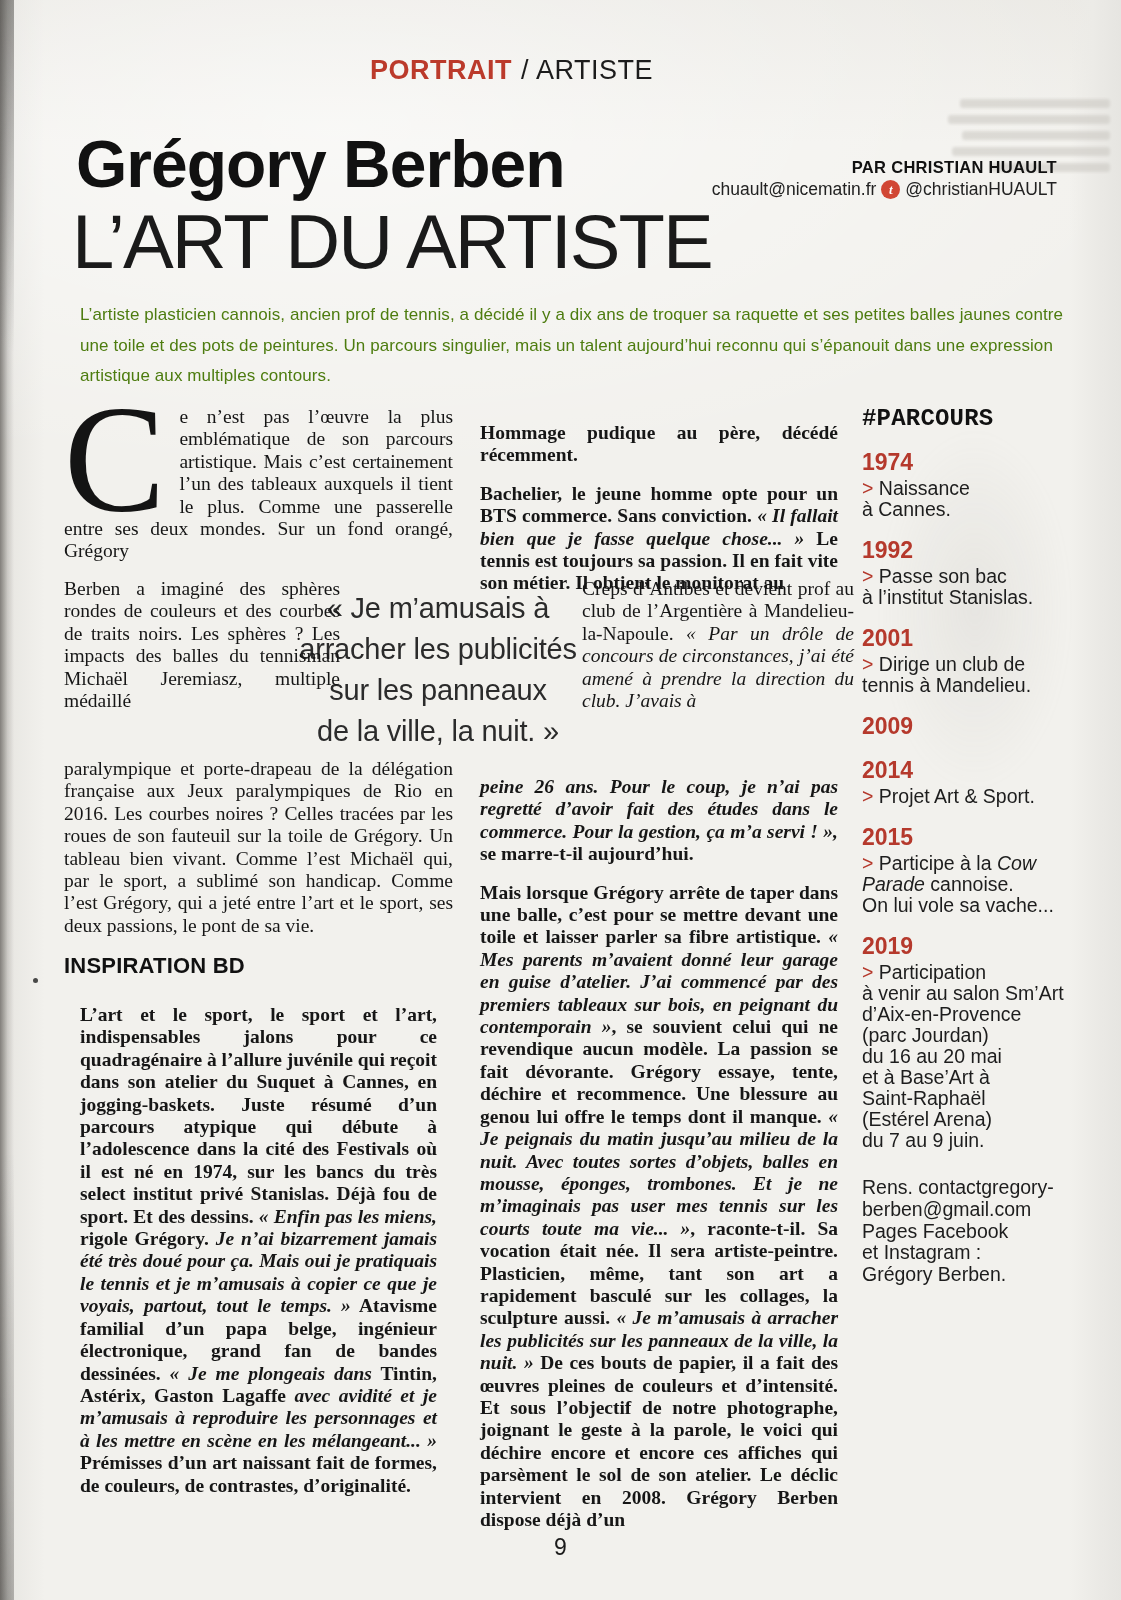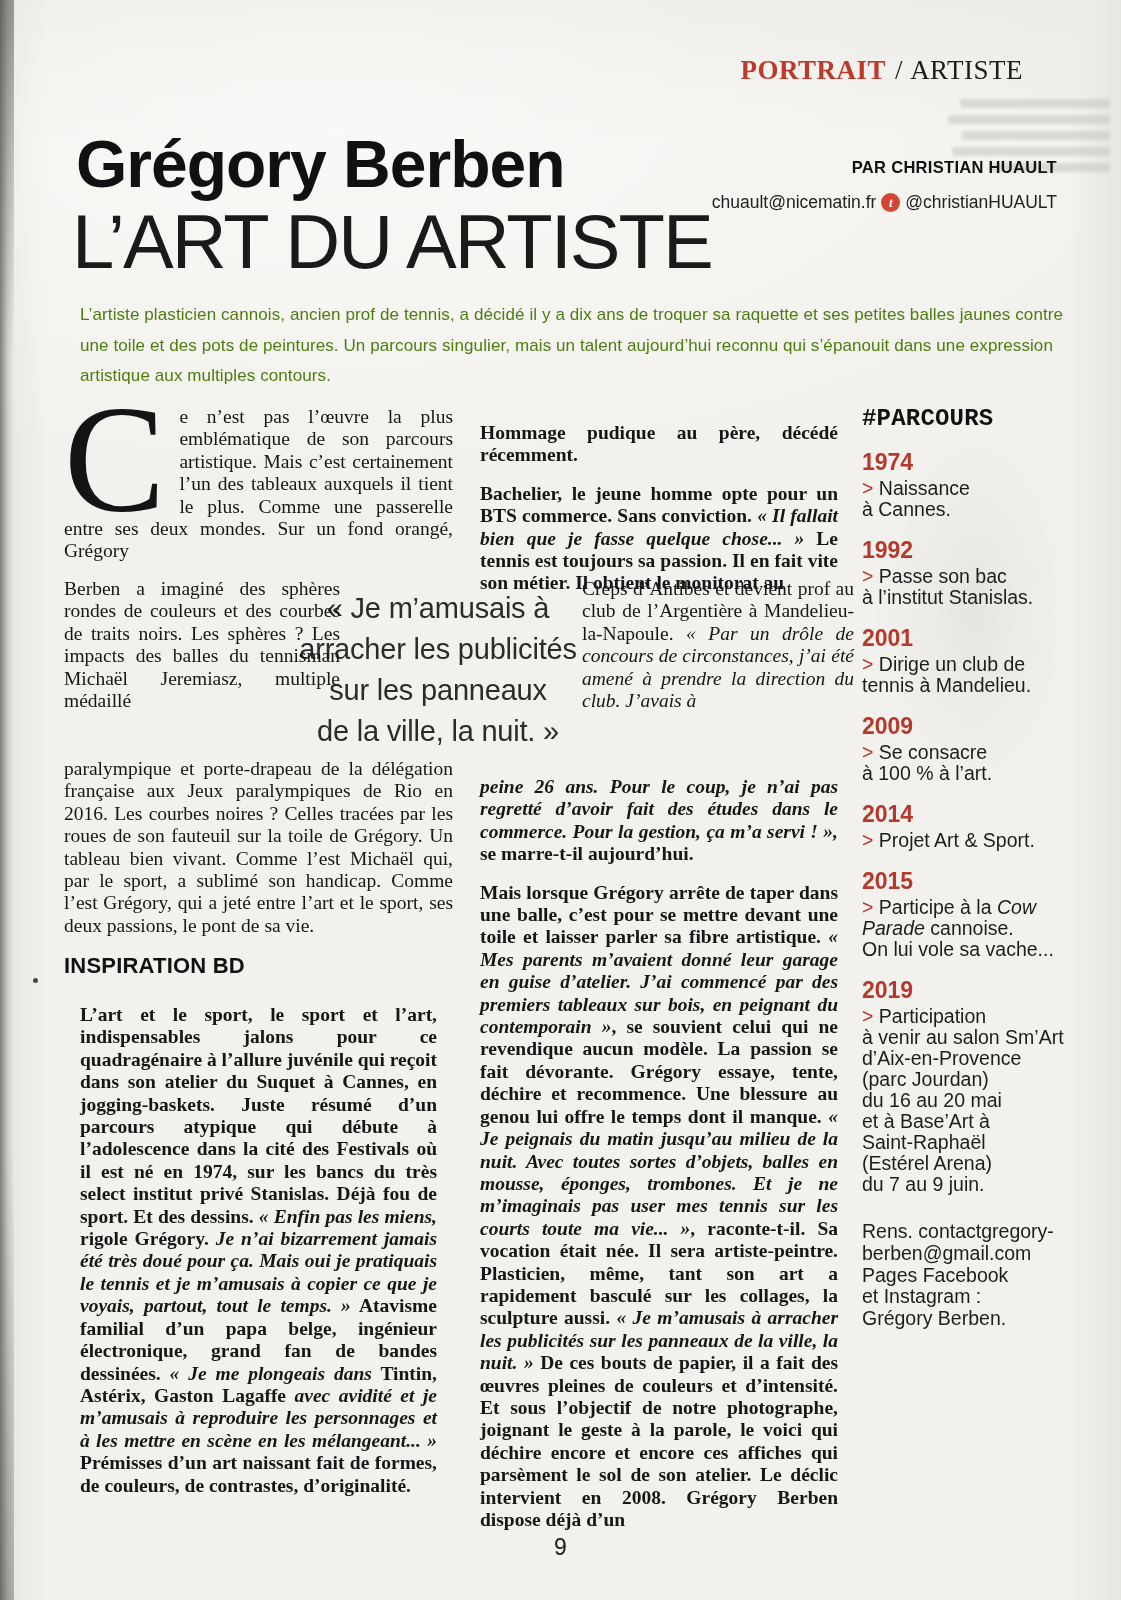--- a/index.html
+++ b/index.html
@@ -32,29 +32,29 @@
   }
   .ghost-lines{position:absolute;left:942px;top:92px;width:168px;filter:blur(1.6px);opacity:.55;}
   .ghost-lines i{display:block;height:9px;margin:7px 0 7px auto;background:#c9c6c0;border-radius:3px;}
   .ghost-blob{
     position:absolute;left:880px;top:430px;width:190px;height:360px;pointer-events:none;
     background:radial-gradient(closest-side, rgba(165,162,155,.14), rgba(165,162,155,0));
     filter:blur(6px);
   }
   .speck{position:absolute;left:33px;top:978px;width:5px;height:5px;border-radius:50%;background:#2a2a2a;opacity:.85;}
   
-  .kicker{position:absolute;left:0;top:55px;width:1023px;text-align:right;font-size:27px;letter-spacing:.5px;font-family:Liberation Serif, serif;}
+  .kicker{position:absolute;left:0;top:55px;width:1023px;text-align:center;font-size:27px;letter-spacing:.5px;}
   .kicker .red{color:#bb3a2b;font-weight:bold;}
   .kicker .sep{color:#1c1c1c;margin:0 7px 0 9px;font-weight:400;}
   .kicker .black{color:#1c1c1c;font-weight:400;}
   .headline{position:absolute;left:76px;top:126px;font-size:66px;font-weight:bold;letter-spacing:-1px;color:#111;}
   .subheadline{position:absolute;left:72px;top:198px;font-size:76px;font-weight:300;letter-spacing:-2px;color:#1a1a1a;}
   .byline{position:absolute;right:64px;top:158px;text-align:right;}
   .byline .author{font-size:16.5px;font-weight:bold;letter-spacing:.3px;color:#111;}
-  .byline .contacts{margin-top:15px;font-size:17.5px;color:#222;display:flex;align-items:center;justify-content:flex-end;gap:5px;}
+  .byline .contacts{margin-top:2px;font-size:17.5px;color:#222;display:flex;align-items:center;justify-content:flex-end;gap:5px;}
   .tw-icon{
     display:inline-flex;align-items:center;justify-content:center;
     width:19px;height:19px;border-radius:50%;background:#d14634;color:#fff;
     font-size:13px;font-weight:bold;font-family:"Liberation Serif",serif;font-style:italic;
   }
   
   .standfirst{
     position:absolute;left:80px;top:300px;width:1008px;
     font-size:17px;line-height:30.5px;color:#4d7c0f;letter-spacing:.1px;
   }
@@ -181,22 +181,20 @@
   </div>
 
   <div class="tl-item">
     <div class="tl-year">2001</div>
     <div class="tl-text"><span class="chev">&gt;</span><span> Dirige un club de
 tennis à Mandelieu.</span></div>
   </div>
 
   <div class="tl-item">
     <div class="tl-year">2009</div>
-    <div class="tl-text"><span class="chev">&gt;</span><span> Se consacre
-à 100 % à l’art.</span></div>
   </div>
 
   <div class="tl-item">
     <div class="tl-year">2014</div>
     <div class="tl-text"><span class="chev">&gt;</span><span> Projet Art &amp; Sport.</span></div>
   </div>
 
   <div class="tl-item">
     <div class="tl-year">2015</div>
     <div class="tl-text"><span class="chev">&gt;</span><span> Participe à la </span><span class="it">Cow

